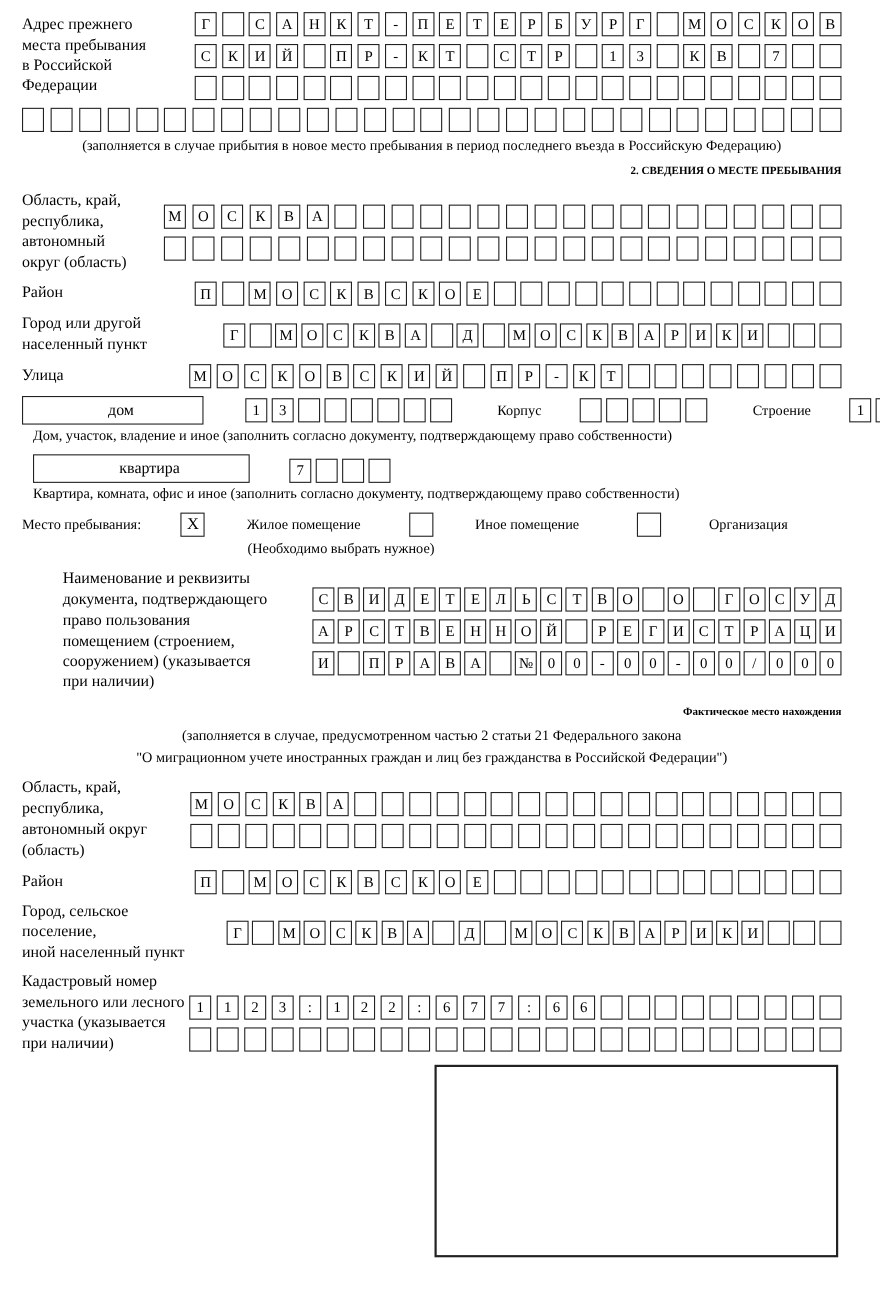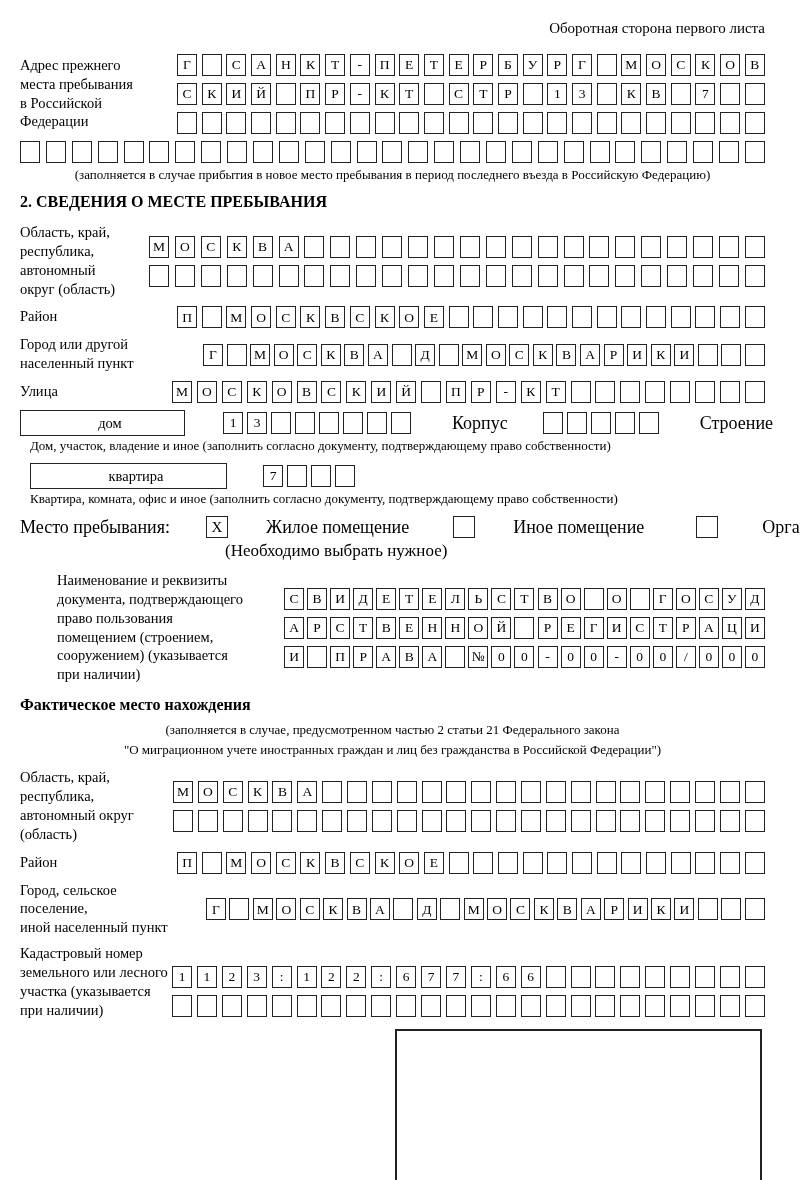--- a/index.html
+++ b/index.html
@@ -10,39 +10,38 @@
   .frow.vcenter{align-items:center;gap:28px;}
   .label{font-size:14.5px;line-height:1.30;white-space:pre-line;flex:none;}
   .cellrows{flex:1;display:flex;flex-direction:column;gap:7px;padding-top:1px;}
   .cells{display:flex;justify-content:space-between;width:100%;}
   .cells.fixed{width:auto;flex:none;gap:4px;justify-content:flex-start;}
   .cell{box-sizing:border-box;width:20px;height:22px;border:1.8px solid #222;
         display:flex;align-items:center;justify-content:center;
         font-size:13.5px;line-height:1;flex:none;background:#fff;}
   .fullrow{margin:2px 0 4px;}
   .note{font-size:13px;text-align:center;margin:2px 0 10px;}
-  .sec-title{font-size:16px;font-weight:bold;text-align:left;margin:10px 0 12px;}
+  .sec-title{font-size:10px;font-weight:bold;text-align:right;margin:10px 0 12px;}
   .widebox{box-sizing:border-box;height:26px;border:1.8px solid #222;display:flex;
            align-items:center;justify-content:center;font-size:14.5px;flex:none;background:#fff;padding-left:15px;}
   .caption{font-size:13px;margin:1px 0 9px 10px;}
-  .hint{font-size:17px;margin:0 0 10px 205px;}
+  .hint{font-size:13px;margin:0 0 10px 205px;}
   .chk{box-sizing:border-box;width:22px;height:22px;border:1.8px solid #222;display:flex;
        align-items:center;justify-content:center;font-size:15px;flex:none;background:#fff;}
-  .opt-label{font-size:18px;flex:none;}
+  .opt-label{font-size:13px;flex:none;}
   .actual-note{font-size:13px;text-align:center;margin:0 0 4px;}
   .stamp-box{box-sizing:border-box;width:367px;height:175px;border:2px solid #222;
              margin:10px 0 6px 375px;background:#fff;}
   .mt4{margin-top:4px;}
 </style>
 </head>
 <body>
 
 <div class="page">
 
-  <div class="hdr-note">Оборотная сторона первого листа</div>
 
   <div class="frow">
     <div class="label" style="width:157px">Адрес прежнего
 места пребывания
 в Российской
 Федерации</div>
     <div class="cellrows">
       <div class="cells">
           <span class="cell">Г</span>
           <span class="cell"></span>
@@ -339,21 +338,21 @@
     <div class="opt-label" style="margin-left:13px">Строение</div>
     <div class="cells fixed" style="margin-left:7px">
         <span class="cell">1</span>
         <span class="cell"></span>
         <span class="cell"></span>
         <span class="cell"></span>
       </div>
   </div>
   <div class="caption">Дом, участок, владение и иное (заполнить согласно документу, подтверждающему право собственности)</div>
 
-  <div class="frow vcenter" style="margin-bottom:2px;">
+  <div class="frow vcenter" style="margin-bottom:2px;align-items:flex-end;">
     <div class="widebox" style="width:197px;margin-left:10px">квартира</div>
     <div class="cells fixed" style="margin-left:8px">
         <span class="cell">7</span>
         <span class="cell"></span>
         <span class="cell"></span>
         <span class="cell"></span>
       </div>
   </div>
   <div class="caption">Квартира, комната, офис и иное (заполнить согласно документу, подтверждающему право собственности)</div>
 

